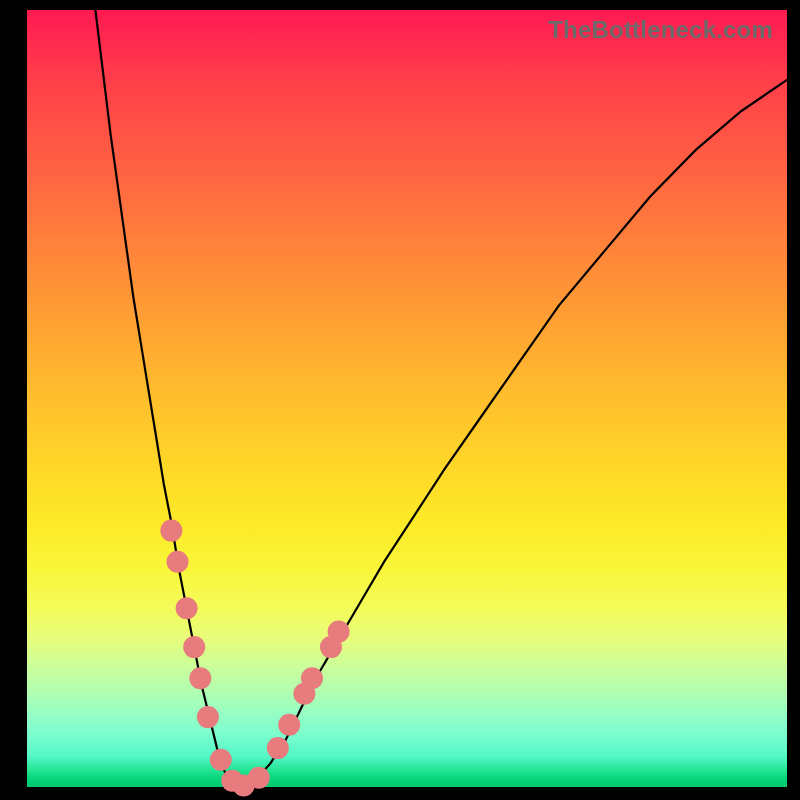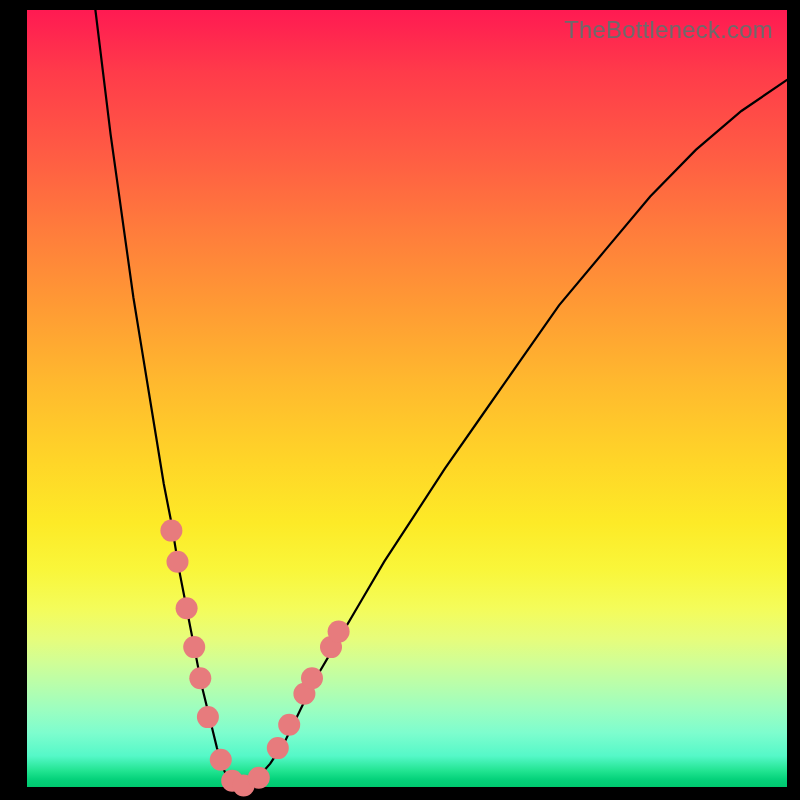--- a/index.html
+++ b/index.html
@@ -48,21 +48,21 @@
       #05d27b 99%,
       #00c86f 100%
     );
   }
   .watermark {
     position: absolute;
     top: 6px;
     right: 14px;
     color: #6b6b6b;
     font-size: 24px;
-    font-weight: 400;
+    font-weight: 700;
     letter-spacing: 0.2px;
     user-select: none;
   }
   svg.curve {
     position: absolute;
     left: 0;
     top: 0;
     width: 760px;
     height: 777px;
     overflow: visible;

